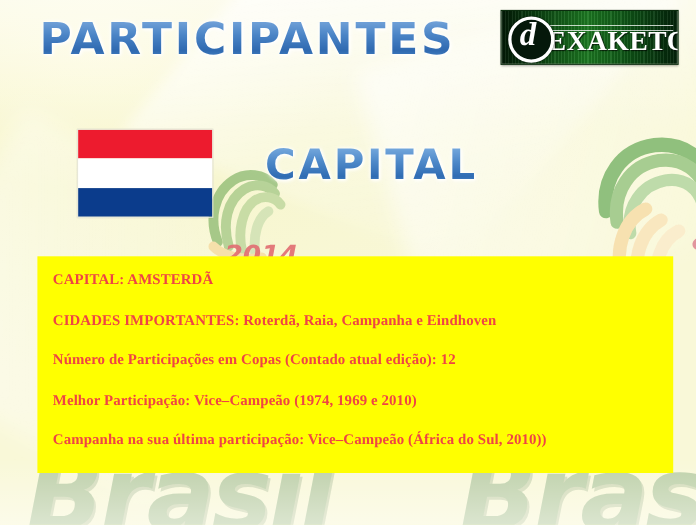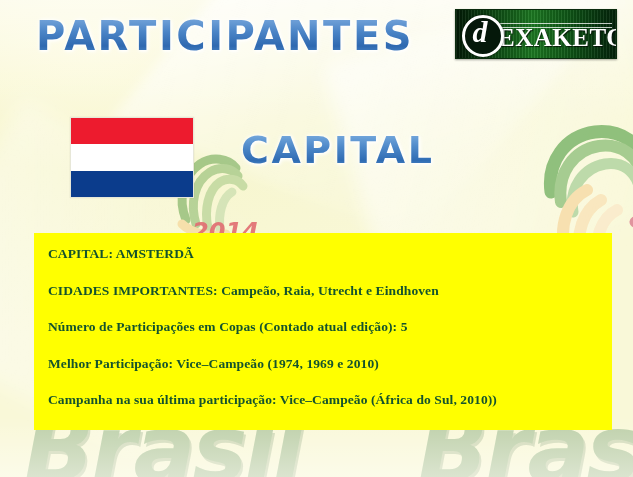--- a/index.html
+++ b/index.html
@@ -89,21 +89,21 @@
     font-size: 92px;
   }
 
   
   .emblem {
     position: absolute;
     opacity: 0.95;
   }
   .emblem svg { display: block; }
 
-  .emblem-center { left: 156px; top: 128px; width: 120px; height: 118px; }
+  .emblem-center { left: 168px; top: 128px; width: 120px; height: 118px; }
   .emblem-right  { left: 543px; top: 118px; width: 120px; height: 160px; }
 
   
   .logo-box {
     position: absolute;
     left: 455px;
     top: 9px;
     width: 160px;
     height: 48px;
     background:
@@ -227,21 +227,21 @@
   .info-list {
     list-style: none;
     margin: 0;
     padding: 14px 0 0 14px;
   }
   .info-list li {
     font-family: "Liberation Serif", serif;
     font-weight: bold;
     font-size: 13.5px;
     line-height: 1;
-    color: #14532d;
+    color: #ef4444;
     margin-bottom: 23px;
     white-space: nowrap;
     letter-spacing: 0.1px;
   }
   .info-list li:last-child { margin-bottom: 12px; }
 </style>
 </head>
 <body>
 
 <div class="slide">
@@ -298,20 +298,20 @@
     <div class="stripe s-red"></div>
     <div class="stripe s-white"></div>
     <div class="stripe s-blue"></div>
   </div>
 
   <div class="title-holanda">CAPITAL</div>
 
   <div class="info-panel">
     <ul class="info-list">
       <li>CAPITAL:   AMSTERDÃ</li>
-      <li>CIDADES IMPORTANTES: Campeão,  Raia, Utrecht e Eindhoven</li>
-      <li>Número de Participações em Copas (Contado atual edição):  5</li>
+      <li>CIDADES IMPORTANTES: Roterdã,  Raia, Campanha e Eindhoven</li>
+      <li>Número de Participações em Copas (Contado atual edição):  12</li>
       <li>Melhor Participação: Vice–Campeão (1974, 1969 e 2010)</li>
       <li>Campanha na sua última participação: Vice–Campeão (África do Sul, 2010))</li>
     </ul>
   </div>
 
 </div>
 
 </body></html>

